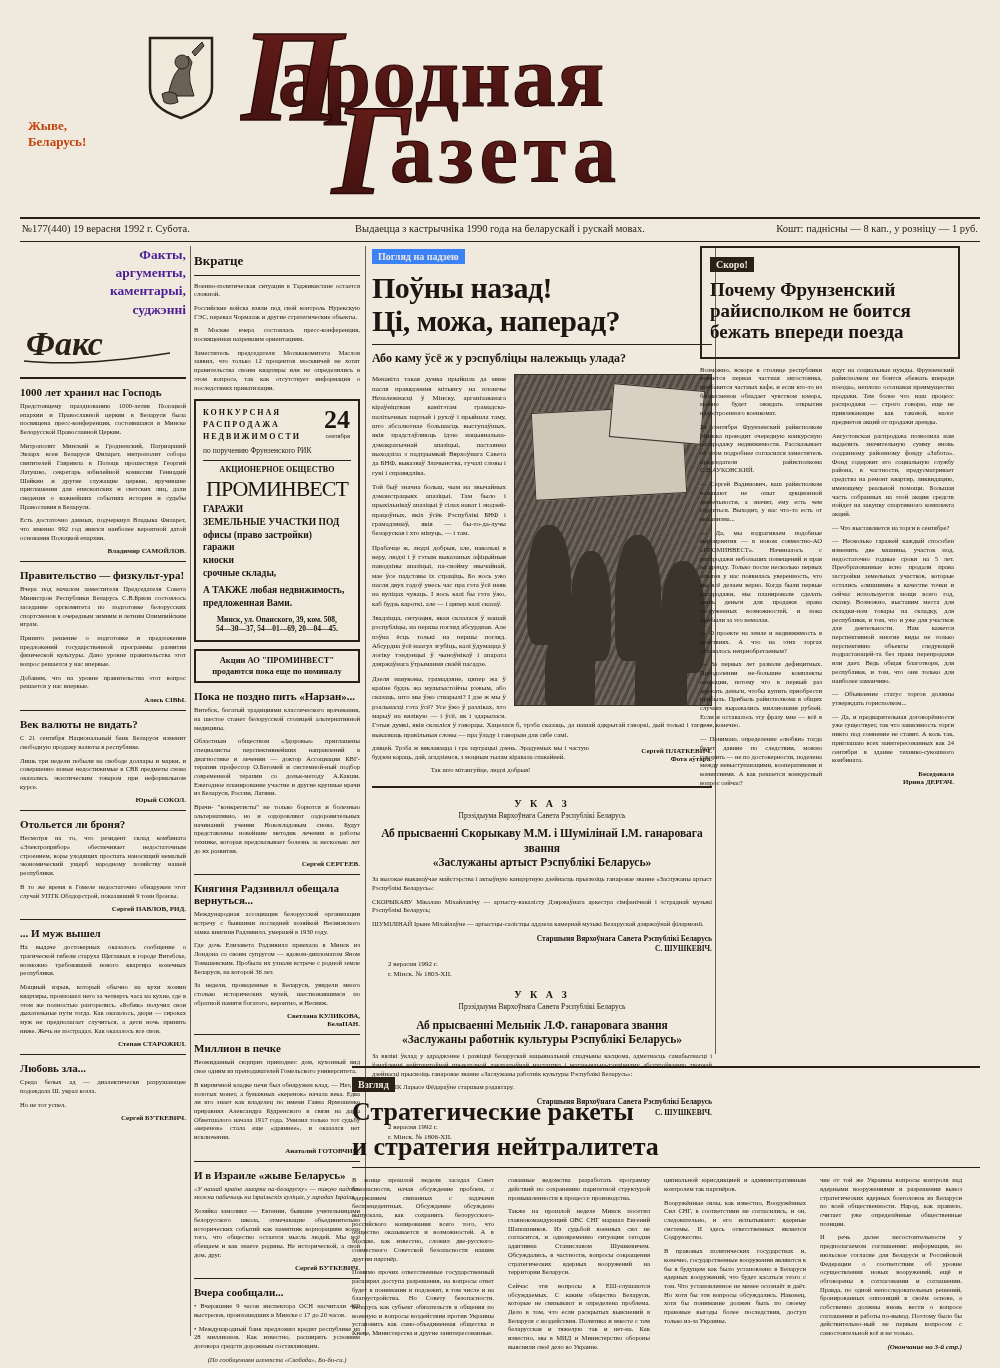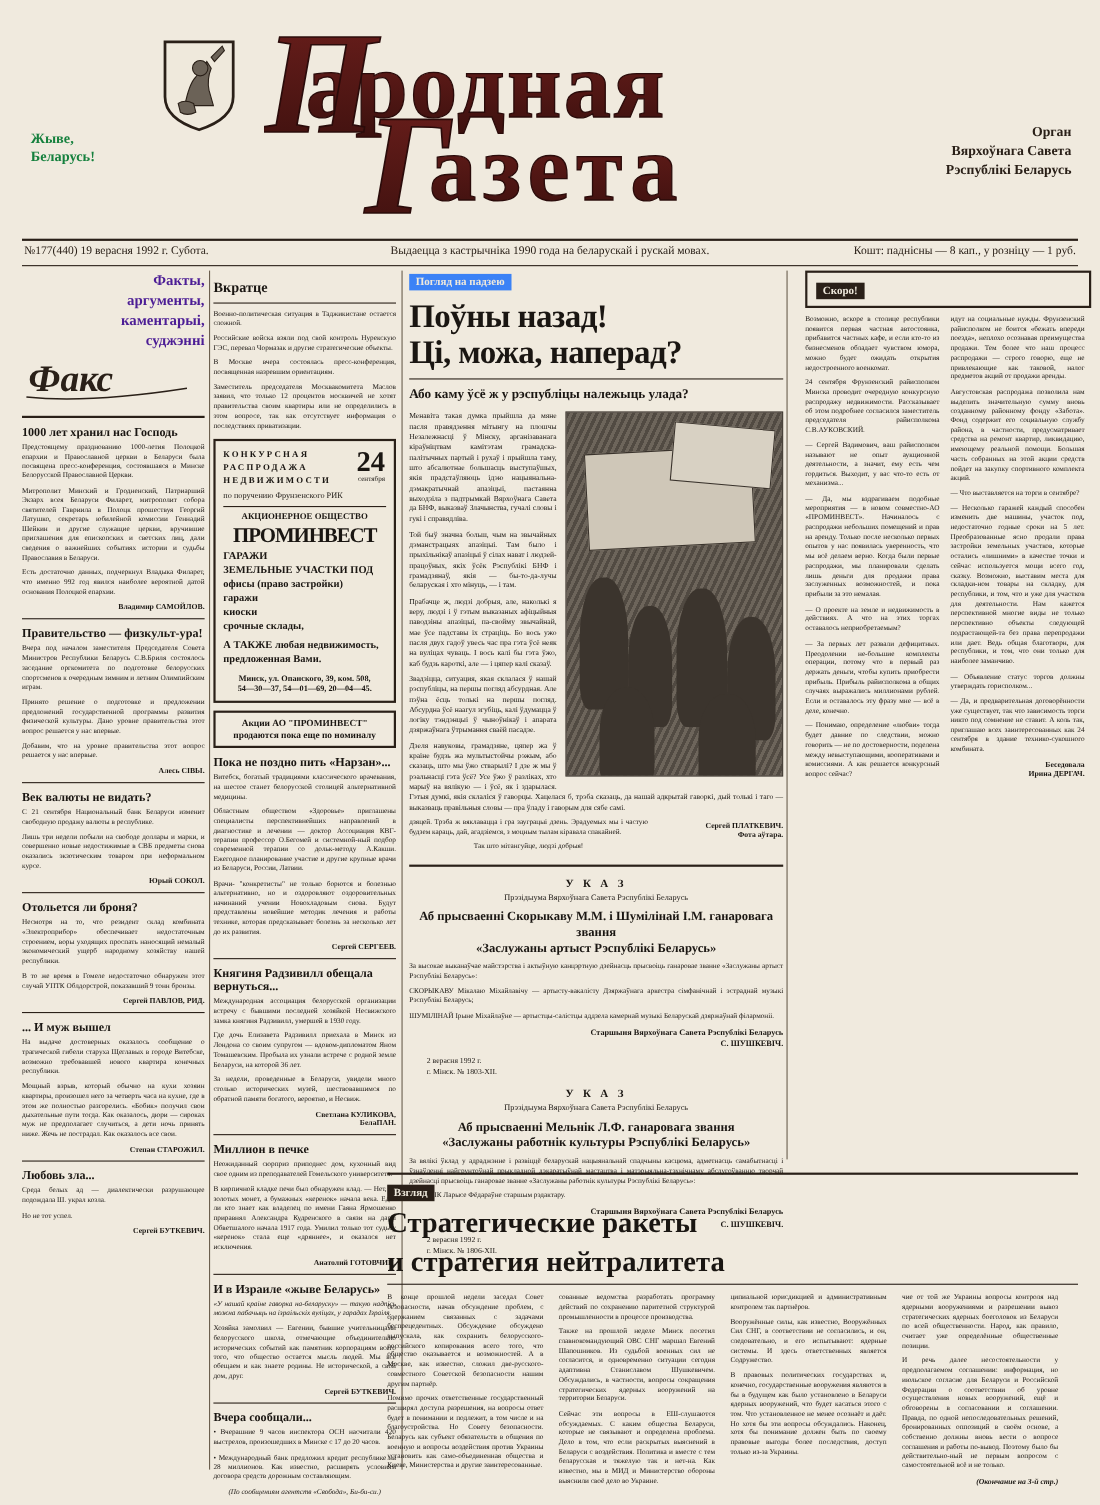--- a/index.html
+++ b/index.html
@@ -10,63 +10,63 @@
     color:#1a1612;
     overflow:hidden;
   }
   .page{position:relative;width:1000px;height:1368px;background:
      linear-gradient(180deg,#f2ece0 0%,# efe8db 40%,#ece5d6 100%);
      background-color:#f0ead e;}
   .page{background-color:#f0eade;}
 
   
   .masthead{position:relative;height:215px;}
-  .zhyve{position:absolute;left:28px;top:118px;font-weight:bold;font-size:13px;line-height:1.25;color:#15803d;}
+  .zhyve{position:absolute;left:28px;top:118px;font-weight:bold;font-size:13px;line-height:1.25;color:#c2410c;}
   .crest{position:absolute;left:148px;top:36px;width:66px;height:84px;}
   .crest svg{display:block;}
   .title-wrap{position:absolute;left:240px;top:24px;width:620px;height:175px;}
   .title-wrap svg{display:block;}
   .organ{position:absolute;right:26px;top:112px;text-align:right;font-weight:bold;font-size:12.5px;line-height:1.35;color:#2a2018;}
 
   
   .rule-top{position:absolute;left:20px;right:20px;top:217px;border-top:2px solid #2a2018;}
   .issueline{position:absolute;left:20px;right:20px;top:221px;height:20px;font-size:10.5px;color:#2a2018;}
   .issueline .l{position:absolute;left:2px;top:2px;}
   .issueline .c{position:absolute;left:50%;top:2px;transform:translateX(-50%);white-space:nowrap;}
   .issueline .r{position:absolute;right:2px;top:2px;}
   .rule-bot{position:absolute;left:20px;right:20px;top:241px;border-top:1px solid #2a2018;}
 
   
   .body{position:absolute;left:20px;top:246px;width:960px;height:1100px;}
   .col{position:absolute;top:0;}
   .colA{left:0;width:166px;}
   .colB{left:174px;width:166px;}
   .colC{left:352px;width:340px;}
-  .colD{left:712px;width:260px;}
+  .colD{left:680px;width:260px;}
 
   .vline{position:absolute;top:0;width:0;border-left:1px solid #6b5f4e;}
   p{margin:0 0 5px 0;text-align:justify;hyphens:auto;}
   .tiny{font-size:6.6px;line-height:1.32;}
   .tiny2{font-size:6.9px;line-height:1.35;}
   .sig{font-weight:bold;font-size:7px;text-align:right;margin-top:3px;}
   .hdr-s{font-weight:bold;font-size:11px;margin:7px 0 4px;}
   .hdr-m{font-weight:bold;font-size:13px;line-height:1.12;margin:8px 0 5px;}
   .rulebar{border-top:1px solid #2a2018;margin:6px 0;}
   .rulebar2{border-top:2px solid #2a2018;margin:6px 0;}
 
   
   .fakty{text-align:right;font-weight:bold;font-size:13.5px;line-height:1.35;color:#4c1d95;}
   .faks{width:160px;height:46px;margin:2px 0 0 0;}
 
   
   .ad{border:2px solid #2a2018;padding:6px 7px;margin:7px 0;background:#efe9dc;position:relative;}
   .ad .t1{font-size:8px;font-weight:bold;letter-spacing:2px;line-height:1.5;}
   .ad .big24{position:absolute;right:8px;top:4px;font-size:26px;font-weight:bold;}
   .ad .sept{position:absolute;right:8px;top:31px;font-size:6.5px;writing-mode:horizontal-tb;}
-  .ad .prom{font-size:19px;font-weight:bold;letter-spacing:-1px;line-height:1;margin:4px 0 3px;}
+  .ad .prom{font-size:22px;font-weight:normal;letter-spacing:-1px;line-height:1;margin:4px 0 3px;}
   .ad .ao{font-size:8px;font-weight:bold;}
   .ad .li{font-size:9.5px;font-weight:bold;line-height:1.35;}
   .ad .sm{font-size:7.5px;line-height:1.3;}
   .adfoot{border:2px solid #2a2018;padding:4px 6px;text-align:center;font-size:8.5px;font-weight:bold;line-height:1.3;margin-top:5px;}
 
   
   .poglyad{background:#3b82f6;color:#efe9dc;font-size:10px;font-weight:bold;padding:2px 6px;display:inline-block;}
   .lead1{font-size:30px;font-weight:bold;line-height:1.04;margin:8px 0 2px;letter-spacing:-0.5px;}
   .lead2{font-size:30px;font-weight:bold;line-height:1.04;margin:0 0 8px;letter-spacing:-0.5px;}
   .deck{font-weight:bold;font-size:12px;margin:6px 0 8px;line-height:1.25;}
@@ -124,21 +124,20 @@
               <stop offset="1" stop-color="#3b100e"></stop>
           </linearGradient>
         </defs>
         <text x="38" y="82" font-family="Liberation Serif, serif" font-size="86" font-weight="bold" fill="url(#gg)" letter-spacing="2" stroke="#2a0b0a" stroke-width="1.2">ародная</text>
         <text x="0" y="96" font-family="Liberation Serif, serif" font-size="132" font-weight="bold" fill="url(#gg)" stroke="#2a0b0a" stroke-width="1.5" font-style="italic">П</text>
         <text x="150" y="158" font-family="Liberation Serif, serif" font-size="86" font-weight="bold" fill="url(#gg)" letter-spacing="6" stroke="#2a0b0a" stroke-width="1.2">азета</text>
         <text x="92" y="170" font-family="Liberation Serif, serif" font-size="130" font-weight="bold" fill="url(#gg)" stroke="#2a0b0a" stroke-width="1.5" font-style="italic">Г</text>
       </svg>
     </div>
 
-    <div class="organ">Орган<br>Вярхоўнага Савета<br>Рэспублікі Беларусь</div>
   </div>
 
   <div class="rule-top"></div>
   <div class="issueline">
     <span class="l">№177(440) 19 верасня 1992 г. Субота.</span>
     <span class="c">Выдаецца з кастрычніка 1990 года на беларускай і рускай мовах.</span>
     <span class="r">Кошт: паднісны — 8 кап., у розніцу — 1 руб.</span>
   </div>
   <div class="rule-bot"></div>
 
@@ -308,20 +307,21 @@
       <p class="tiny">МЕЛЬНІК Ларысе Фёдараўне старшым рэдактару.</p>
       <div class="signr" style="white-space:pre-line;">Старшыня Вярхоўнага Савета Рэспублікі Беларусь
 С. ШУШКЕВІЧ.</div>
       <div class="datecity" style="white-space:pre-line;">2 верасня 1992 г.
 г. Мінск. № 1806-XII.</div>
     </div>
 
     <div class="col colD">
       <div style="border:2px solid #2a2018;padding:6px 8px;">
         <div class="skora">Скоро!</div>
+        <div class="rhead">Почему Фрунзенский райисполком не боится бежать впереди поезда</div>
       </div>
       <div style="display:flex;gap:10px;margin-top:7px;">
         <div style="width:122px;">
           <p class="tiny">Возможно, вскоре в столице республики появится первая частная автостоянка, прибавится частных кафе, и если кто-то из бизнесменов обладает чувством юмора, можно будет ожидать открытия недостроенного военкомат.</p>
           <p class="tiny">24 сентября Фрунзенский райисполком Минска проводит очередную конкурсную распродажу недвижимости. Рассказывает об этом подробнее согласился заместитель председателя райисполкома С.В.АУКОВСКИЙ.</p>
           <p class="tiny">— Сергей Вадимович, ваш райисполком называют не опыт аукционной деятельности, а значит, ему есть чем гордиться. Выходит, у вас что-то есть от механизма...</p>
           <p class="tiny">— Да, мы вздрагиваем подобные мероприятия — в новом совместно-АО «ПРОМИНВЕСТ». Начиналось с распродажи небольших помещений и прав на аренду. Только после несколько первых опытов у нас появилась уверенность, что мы всё делаем верно. Когда были первые распродажи, мы планировали сделать лишь деньги для продажи права заслуженных возможностей, и пока прибыли за это немалая.</p>
           <p class="tiny">— О проекте на земле и недвижимость в действиях. А что на этих торгах оставалось неприобретаемым?</p>
           <p class="tiny">— За первых лет развали дефицитных. Преодолении не-большие комплекты операции, потому что в первый раз держать деньги, чтобы купить приобрести прибыль. Прибыль райисполкома в общих случаях выражались миллионами рублей. Если и оставалось эту фразу мне — всё в деле, конечно.</p>
           <p class="tiny">— Понимаю, определение «любви» тогда будет давние по следствии, можно говорить — не по достоверности, поделена между невыступающими, кооперативами и комиссиями. А как решается конкурсный вопрос сейчас?</p>

